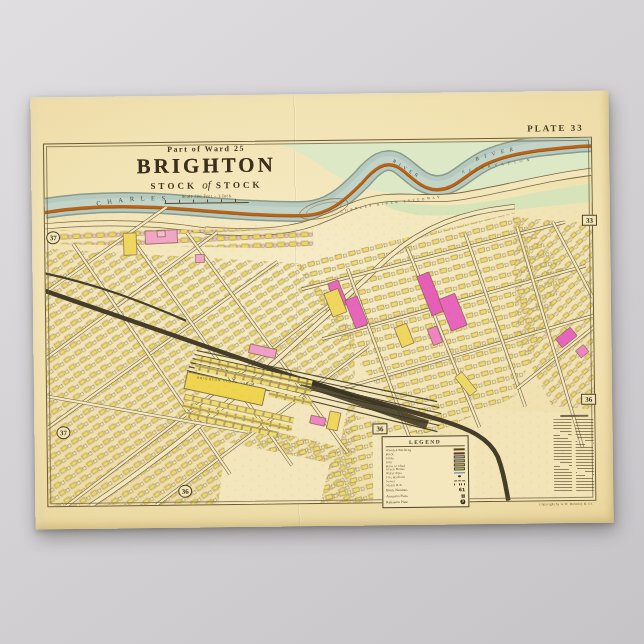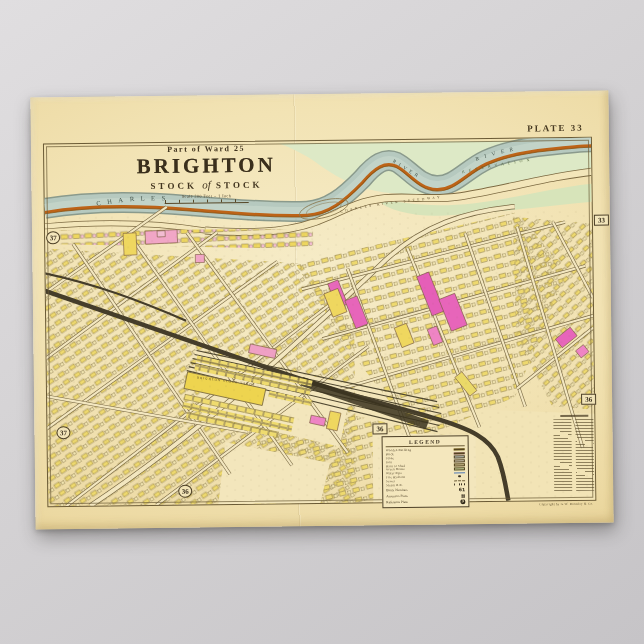--- a/index.html
+++ b/index.html
@@ -28,21 +28,21 @@
   .t-name{font:700 21px/1.05 "Liberation Serif",serif;letter-spacing:3px;color:#3a2f1c;text-shadow:0 0 .5px rgba(58,47,28,.6);}
   .t-city{font:700 9px/1.2 "Liberation Serif",serif;letter-spacing:3px;margin-top:2px;}
   .t-of{font-style:italic;font-weight:400;font-size:11px;letter-spacing:0;}
   .t-scale{margin-top:2px;font-size:4px;letter-spacing:.5px;}
   .scalebar{margin:1px auto 0;width:84px;height:3px;border-bottom:1px solid #574828;
     background:repeating-linear-gradient(90deg,#574828 0 1px,transparent 1px 14px);}
   .badge{position:absolute;display:flex;align-items:center;justify-content:center;color:#3c3120;
     font:700 7px "Liberation Serif",serif;background:rgba(243,230,188,.92);border:1px solid #4c3f26;z-index:6;box-sizing:border-box;}
   .circle{width:14px;height:13px;border-radius:50%;}
   .square{width:15px;height:11px;}
-  .bg0{left:14px;top:134px}.bg1{left:562px;top:124px}.bg2{left:547px;top:303px}
+  .bg0{left:14px;top:134px}.bg1{left:550px;top:124px}.bg2{left:547px;top:303px}
   .bg3{left:22px;top:329px}.bg4{left:338px;top:330px}.bg5{left:143px;top:389px}
   .legend{position:absolute;left:347px;top:343px;width:87px;background:#f4e7bd;border:1px solid #4c3f26;
     padding:2px 3px 2px;box-sizing:border-box;z-index:6;}
   .l-title{text-align:center;font:700 5.5px "Liberation Serif",serif;letter-spacing:1.5px;color:#3c3120;
     border-bottom:1px solid #6b5b36;padding-bottom:1px;margin-bottom:1px;}
   .lrow{display:flex;justify-content:space-between;align-items:center;height:3.9px;}
   .ll{font-size:3.2px;color:#4c3f26;letter-spacing:.2px;white-space:nowrap;}
   .ls{width:11px;height:2.6px;border:.5px solid #55441f;box-sizing:border-box;flex:none;}
   .sw-line{height:1.2px;border:none;}
   .sw-dot{width:2.6px;height:2.6px;border-radius:50%;border:none;margin-right:4px;}

